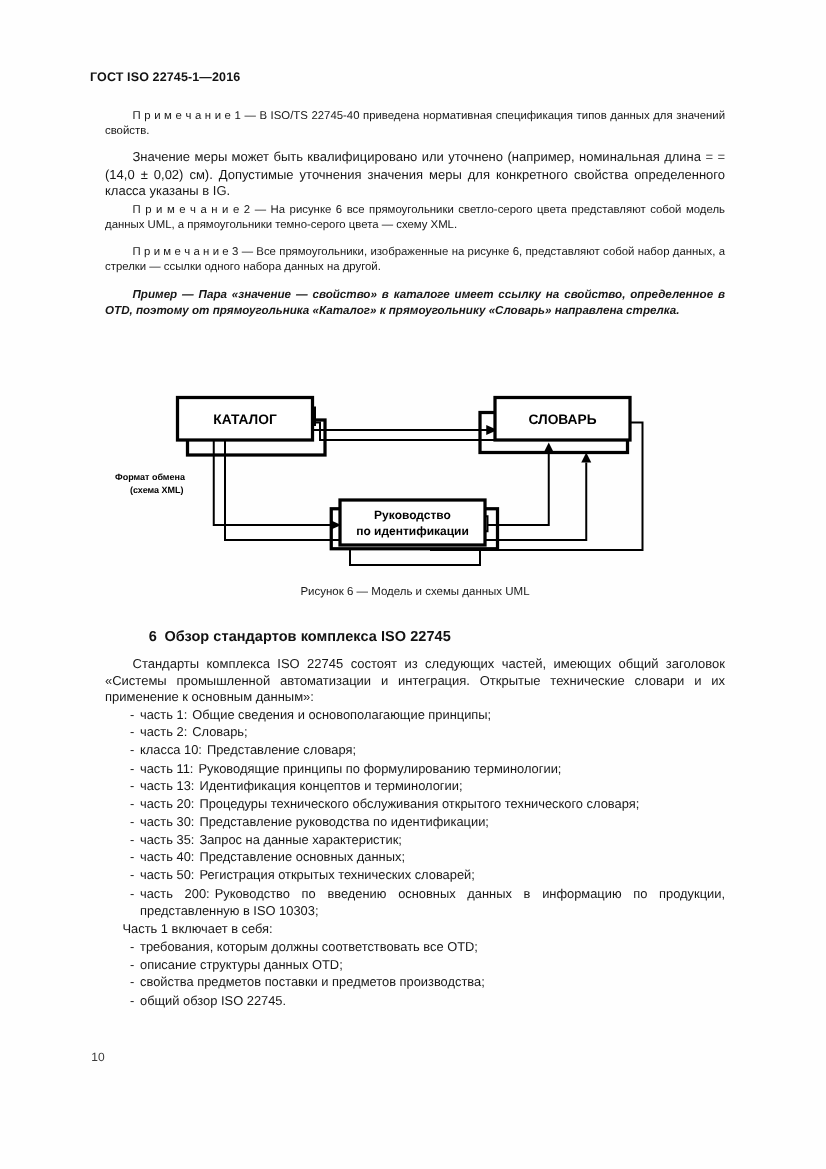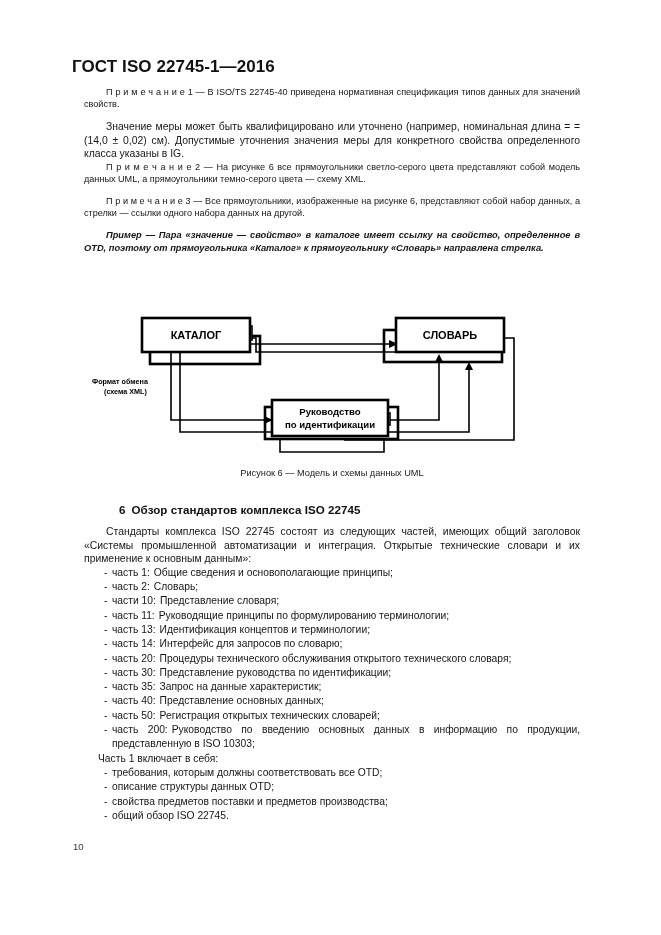--- a/index.html
+++ b/index.html
@@ -21,21 +21,21 @@
     width: 661px;
     height: 935px;
     background: #fefefe;
   }
 
   
   .doc-header {
     position: absolute;
     left: 72px;
     top: 57px;
-    font-size: 17px;
+    font-size: 10px;
     font-weight: bold;
     letter-spacing: 0.1px;
     color: #111;
     text-align: center;
   }
 
   
   .content {
     position: absolute;
     left: 84px;
@@ -236,24 +236,23 @@
     <span class="num">6</span><span>Обзор стандартов комплекса ISO 22745</span>
   </div>
 
   <div class="sec6-body">
 
     <p class="body">Стандарты комплекса ISO 22745 состоят из следующих частей, имеющих общий заголовок «Системы промышленной автоматизации и интеграция. Открытые технические словари и их применение к основным данным»:</p>
 
     <ul class="parts">
       <li><span class="pno">часть 1:</span><span>Общие сведения и основополагающие принципы;</span></li>
       <li><span class="pno">часть 2:</span><span>Словарь;</span></li>
-      <li><span class="pno">части 10:</span><span>Представление словаря;</span></li>
+      <li><span class="pno">класса 10:</span><span>Представление словаря;</span></li>
       <li><span class="pno">часть 11:</span><span>Руководящие принципы по формулированию терминологии;</span></li>
       <li><span class="pno">часть 13:</span><span>Идентификация концептов и терминологии;</span></li>
-      <li><span class="pno">часть 14:</span><span>Интерфейс для запросов по словарю;</span></li>
       <li><span class="pno">часть 20:</span><span>Процедуры технического обслуживания открытого технического словаря;</span></li>
       <li><span class="pno">часть 30:</span><span>Представление руководства по идентификации;</span></li>
       <li><span class="pno">часть 35:</span><span>Запрос на данные характеристик;</span></li>
       <li><span class="pno">часть 40:</span><span>Представление основных данных;</span></li>
       <li><span class="pno">часть 50:</span><span>Регистрация открытых технических словарей;</span></li>
       <li><span class="pno">часть 200:</span><span>Руководство по введению основных данных в информацию по продукции, представленную в ISO 10303;</span></li>
     </ul>
 
     <div class="plain-line">Часть 1 включает в себя:</div>
 

